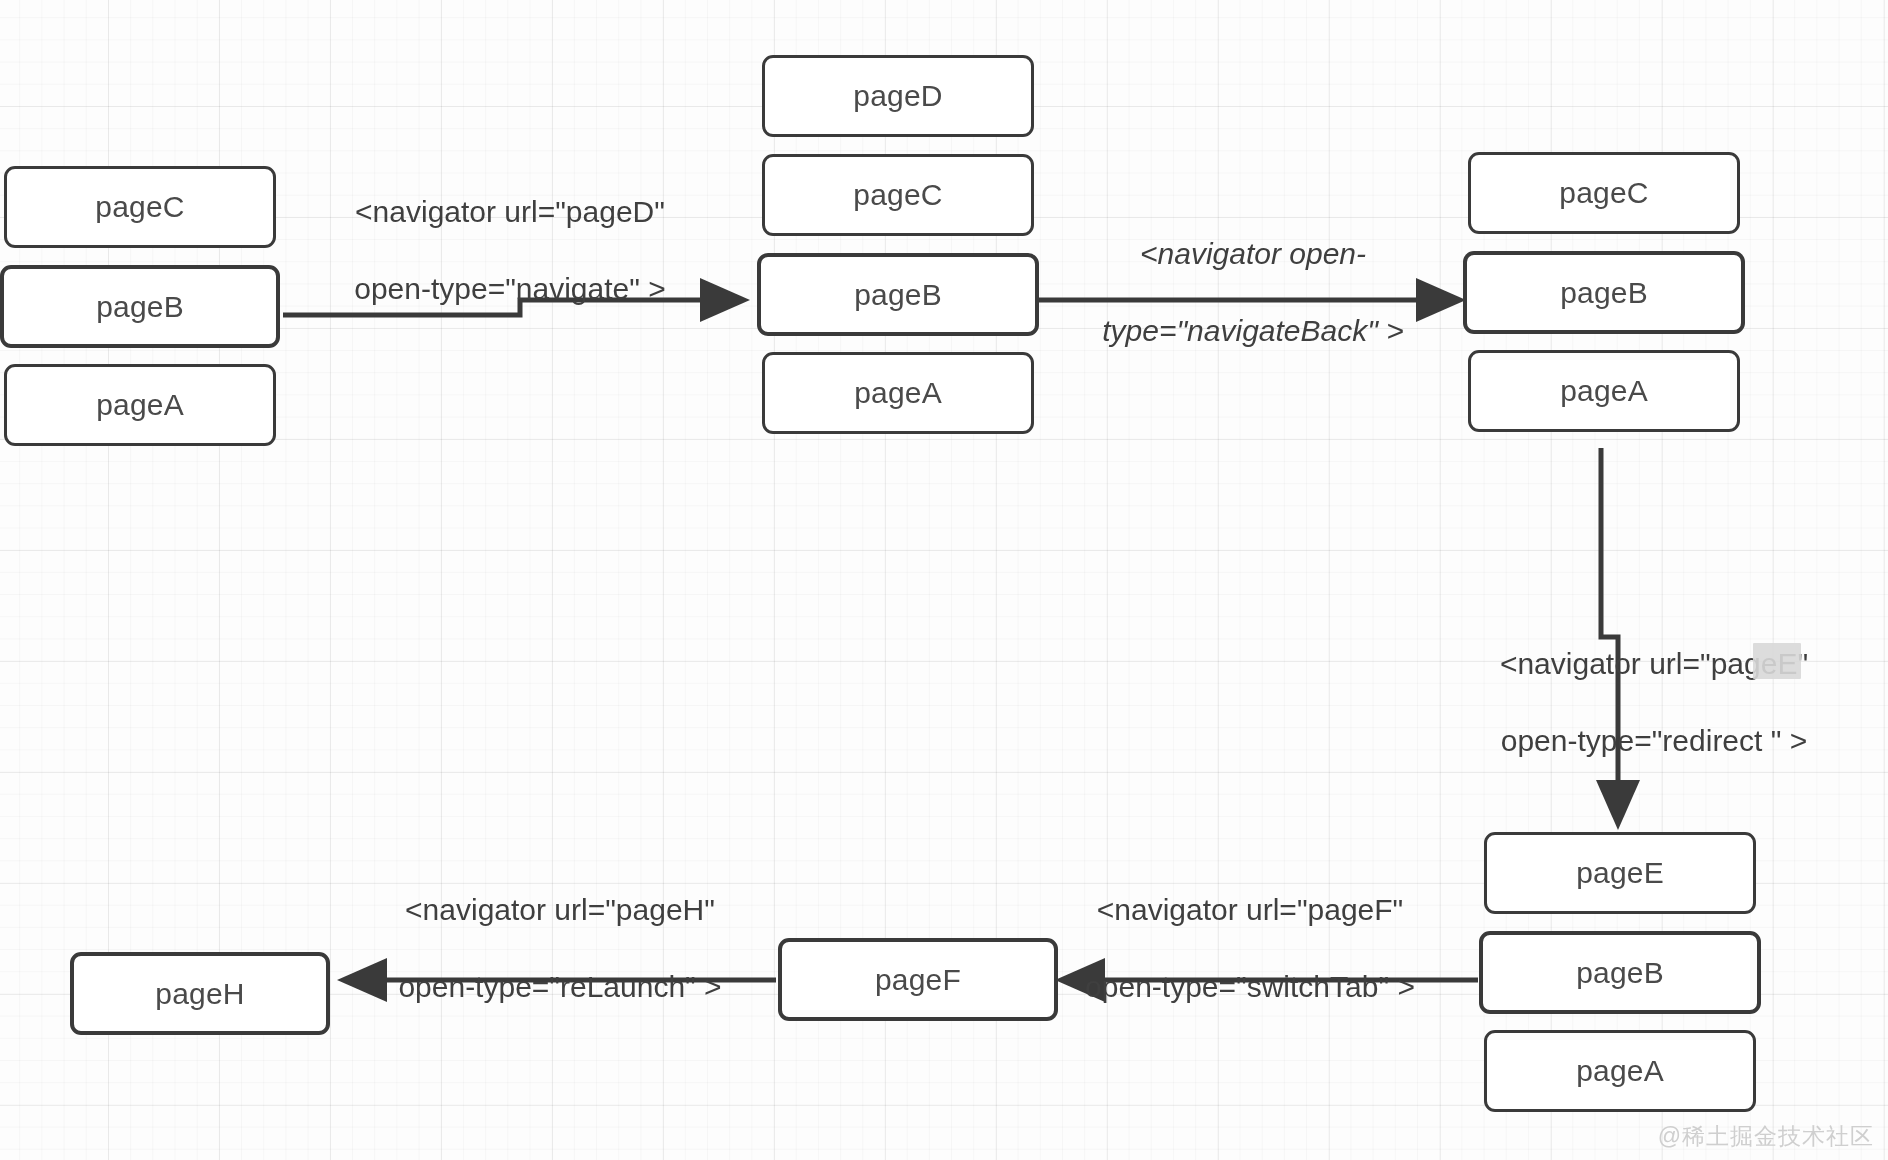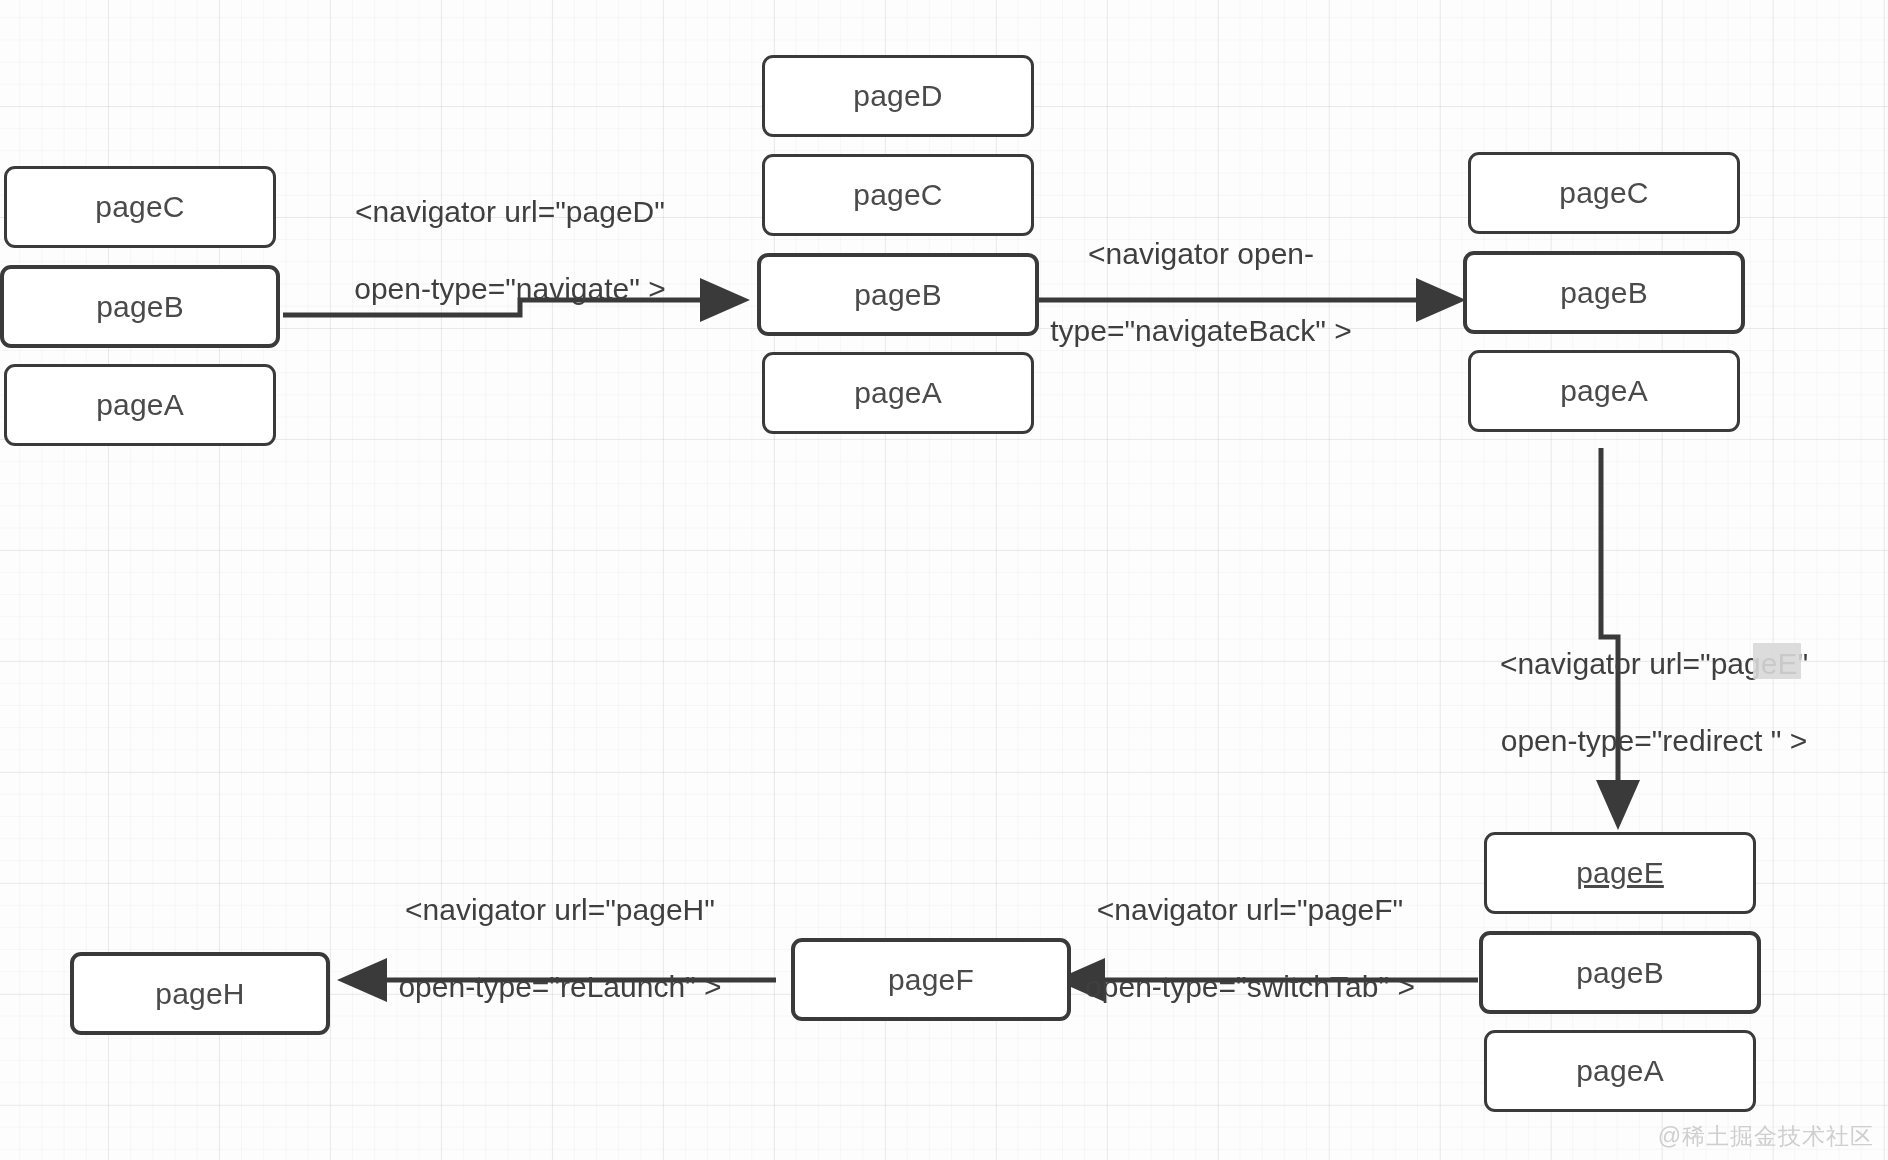--- a/index.html
+++ b/index.html
@@ -124,43 +124,43 @@
   <div class="box thin" style="left:1468px;top:152px;width:272px;height:82px;">
     <span>pageC</span>
   </div>
   <div class="box" style="left:1463px;top:251px;width:282px;height:83px;">
     <span>pageB</span>
   </div>
   <div class="box thin" style="left:1468px;top:350px;width:272px;height:82px;">
     <span>pageA</span>
   </div>
 
-  <div class="box thin" style="left:1484px;top:832px;width:272px;height:82px;text-decoration:underline;">
+  <div class="box thin" style="left:1484px;top:832px;width:272px;height:82px;">
     <span>pageE</span>
   </div>
   <div class="box" style="left:1479px;top:931px;width:282px;height:83px;">
     <span>pageB</span>
   </div>
   <div class="box thin" style="left:1484px;top:1030px;width:272px;height:82px;">
     <span>pageA</span>
   </div>
 
-  <div class="box" style="left:778px;top:938px;width:280px;height:83px;margin-left:13px;">
+  <div class="box" style="left:778px;top:938px;width:280px;height:83px;">
     <span>pageF</span>
   </div>
   <div class="box" style="left:70px;top:952px;width:260px;height:83px;">
     <span>pageH</span>
   </div>
 
   <div class="label" style="left:300px;top:155px;width:420px;">
     <span>&lt;navigator url="pageD"</span><br>
     <span>open-type="navigate" &gt;</span>
   </div>
 
-  <div class="label" style="left:991px;top:197px;width:420px;">
+  <div class="label" style="left:1043px;top:197px;width:420px;font-style:italic;">
     <span>&lt;navigator open-</span><br>
     <span>type="navigateBack" &gt;</span>
   </div>
 
   <div class="label" style="left:1420px;top:607px;width:468px;">
     <span>&lt;navigator url="pageE"</span><br>
     <span>open-type="redirect    " &gt;</span>
   </div>
   <div class="redaction" style="left:1753px;top:643px;width:48px;height:36px;"></div>
 

